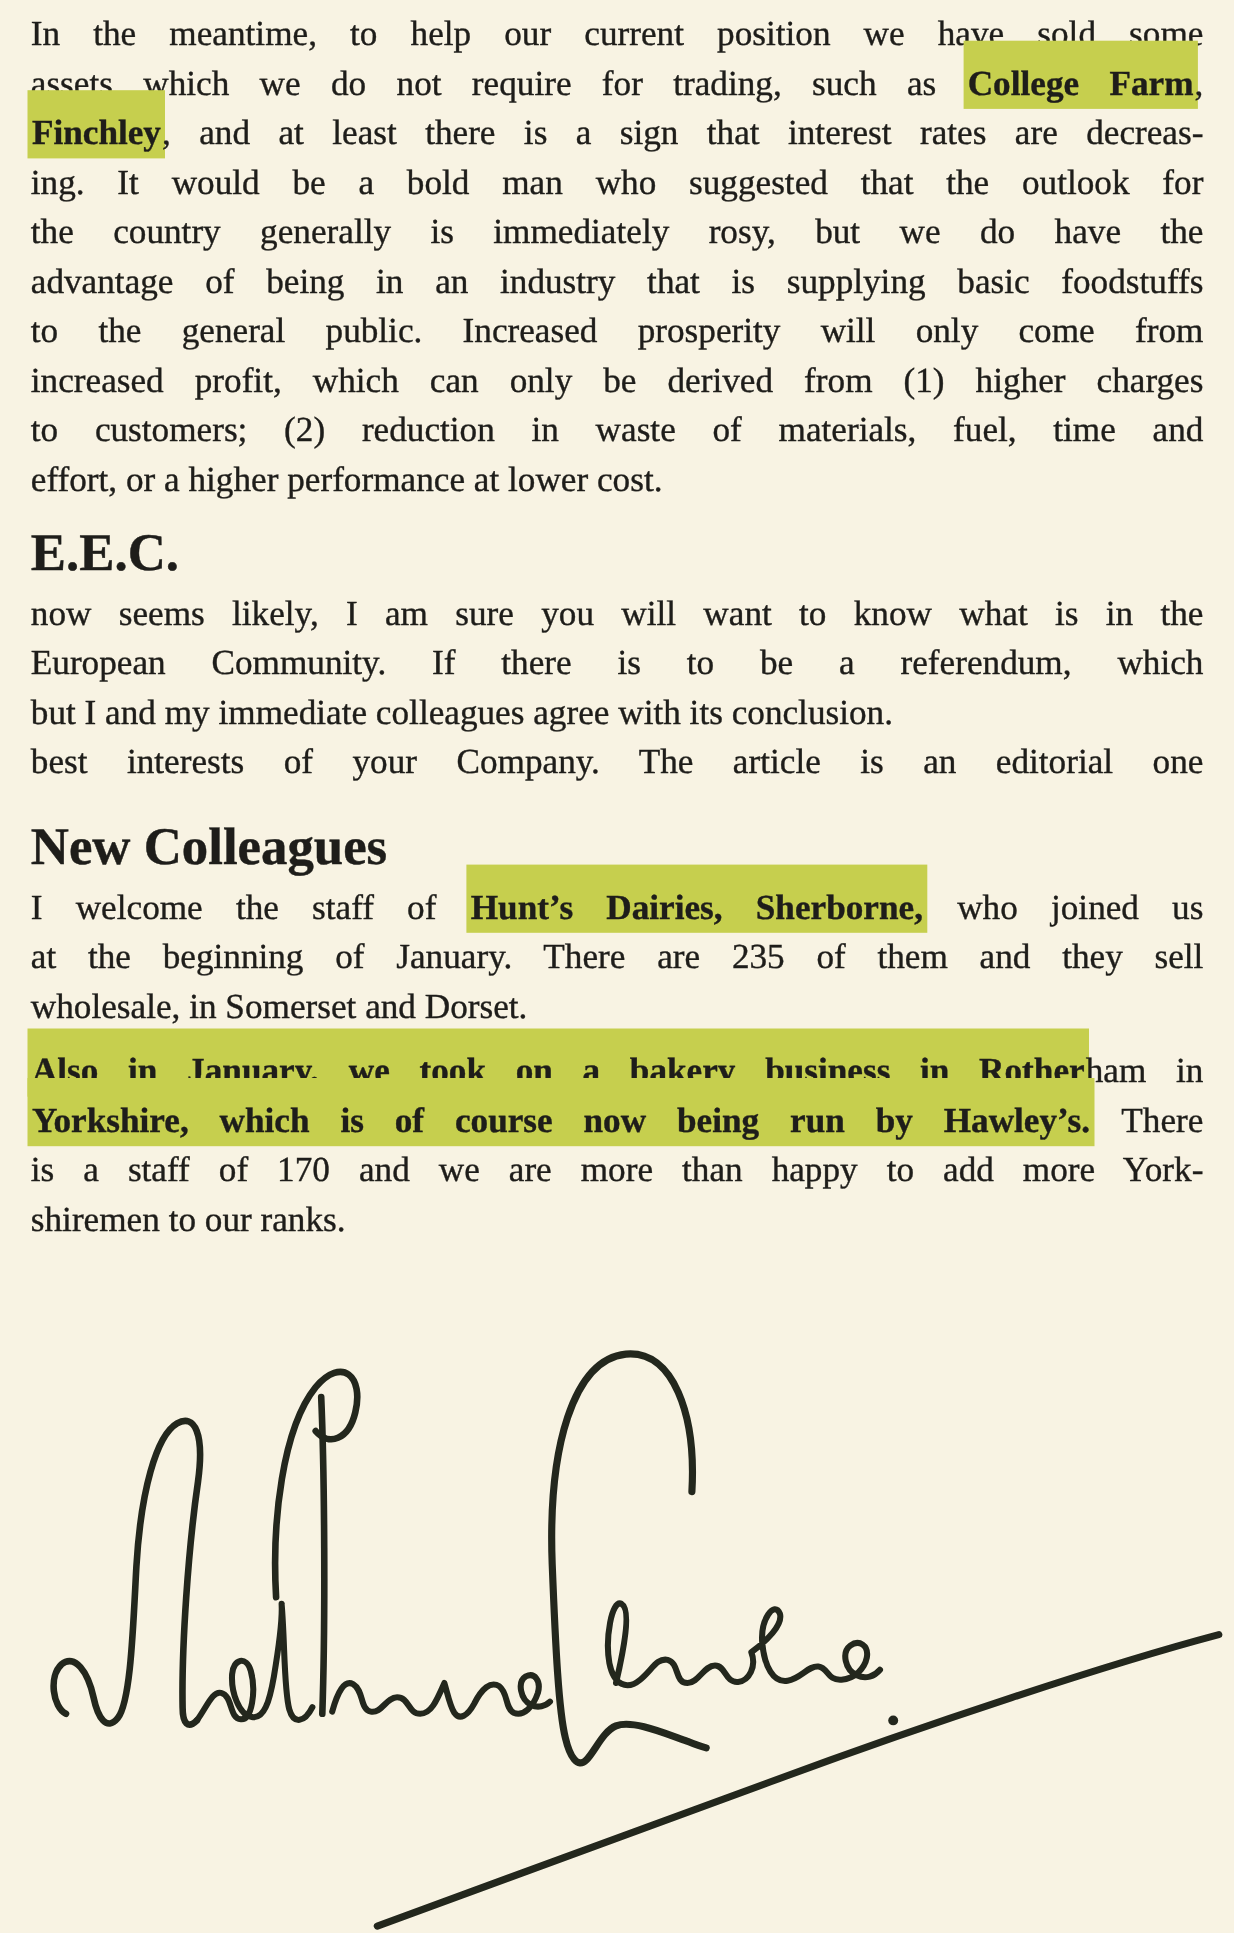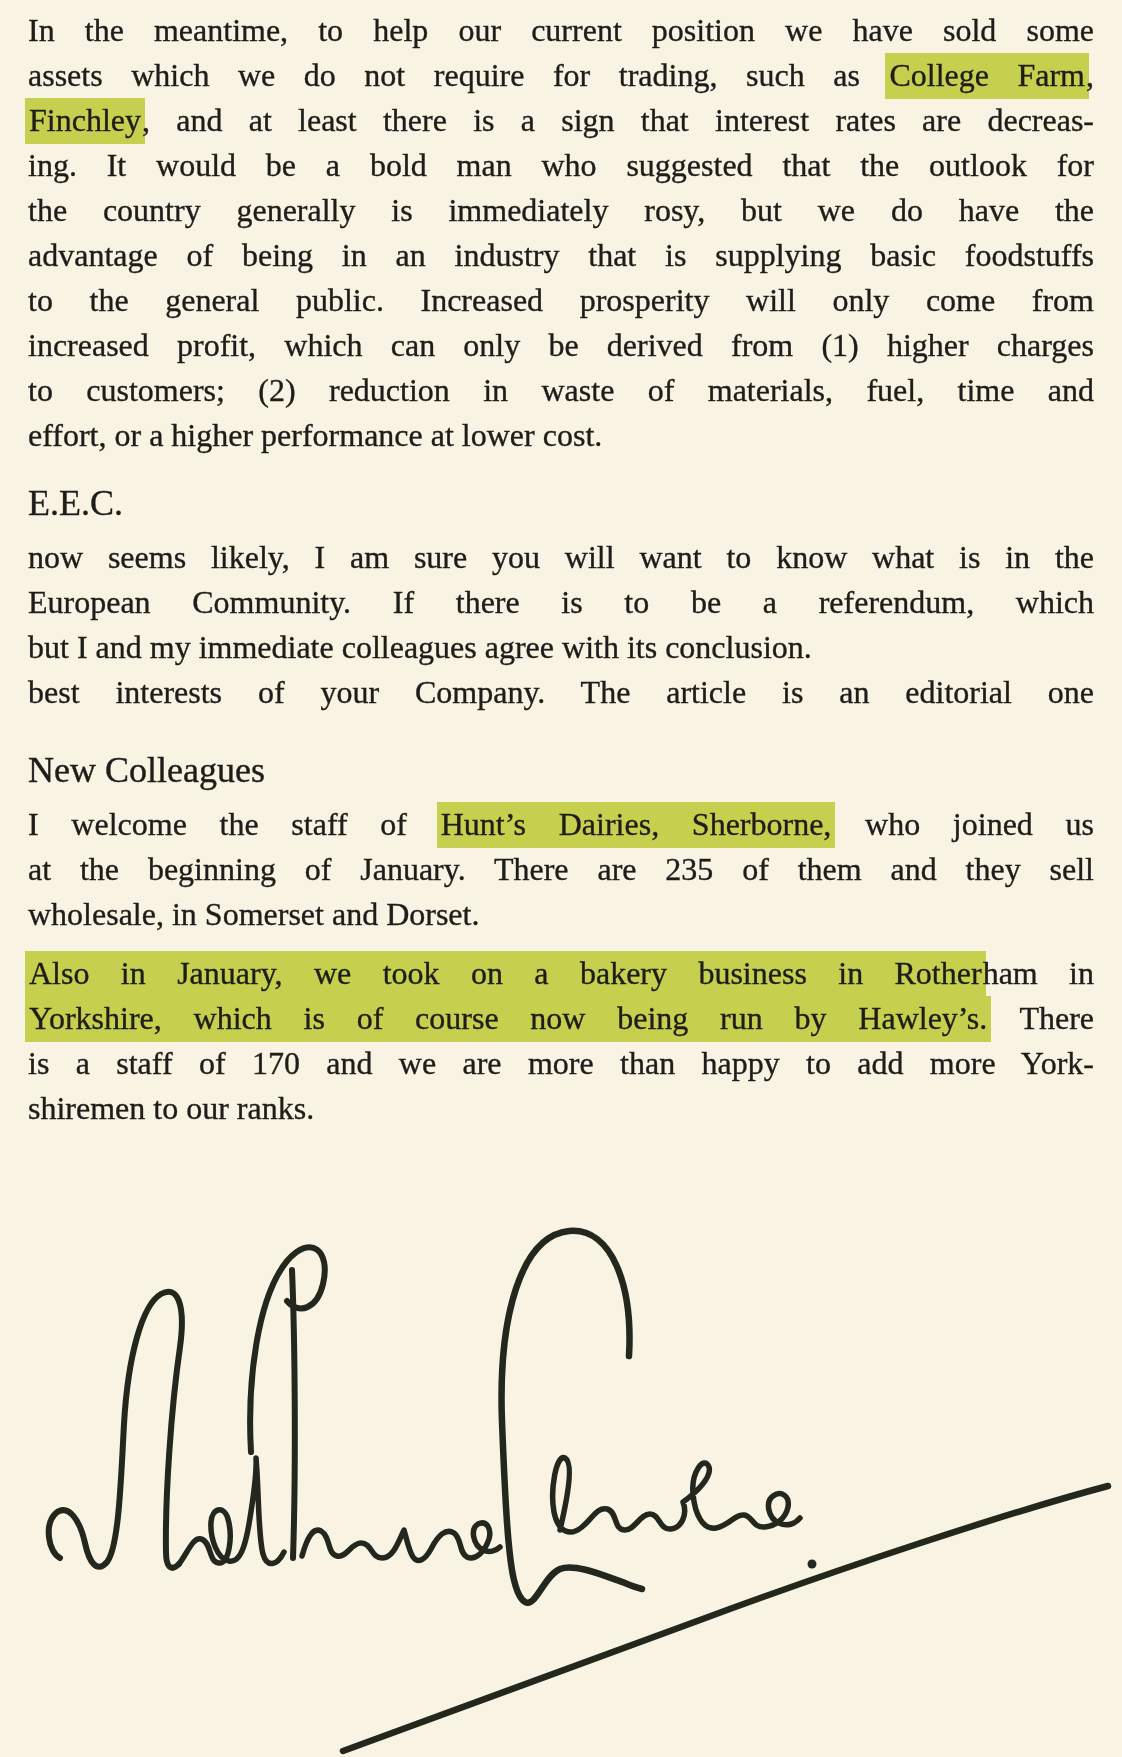--- a/index.html
+++ b/index.html
@@ -24,31 +24,32 @@
   .line {
     font-size: 32px;
     line-height: 45px;
     white-space: nowrap;
     text-align: justify;
     text-align-last: justify;
     -webkit-text-stroke: 0.35px currentColor;
   }
   .line.last { text-align-last: left; }
   .heading {
-    font-size: 36px;
-    font-weight: normal;
+    font-size: 48px;
+    font-weight: bold;
     line-height: 46px;
     margin: 32px 0 9px 0;
     -webkit-text-stroke: 0.4px currentColor;
   }
   .heading.first { margin-top: 22px; }
   .hl {
     background: var(--hl, #c6cf4e);
-    padding: 4px 4px 6px 4px;
+    padding: 20px 4px 6px 4px;
     margin: 0 -3px;
+    font-weight: bold;
   }
   .signature-layer {
     position: absolute;
     left: 0; top: 0;
     width: 1122px; height: 1757px;
     pointer-events: none;
   }
 </style>
 </head>
 <body style="--bg: #f8f3e3; --ink-text: #1e1d1a; --hl: #c6cf4e; --sig-ink: #23271d;">

